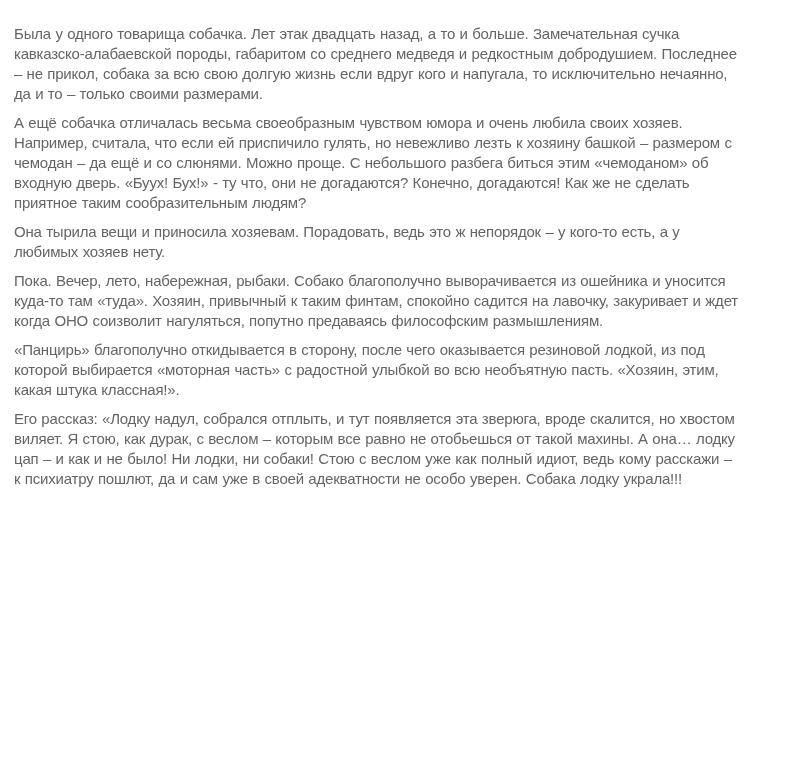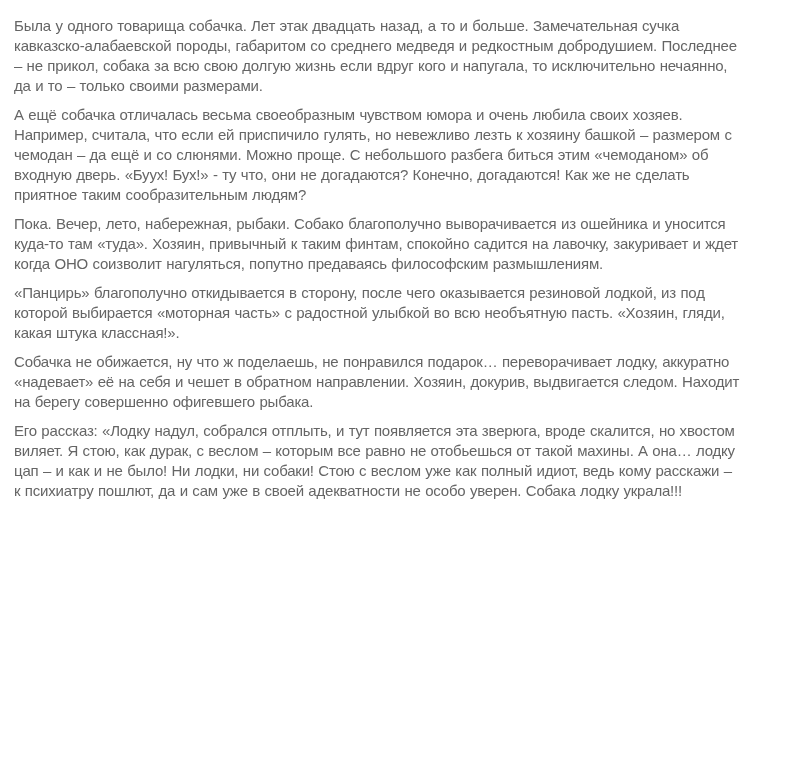--- a/index.html
+++ b/index.html
@@ -9,35 +9,35 @@
   }
   body {
     width: 811px;
     height: 768px;
     overflow: hidden;
     font-family: "Liberation Sans", "DejaVu Sans", sans-serif;
   }
   .story-article {
     box-sizing: border-box;
     width: 756px;
-    padding: 16px 14px 0 14px;
+    padding: 24px 14px 0 14px;
   }
   .story-article p {
     margin: 0 0 9px 0;
     font-size: 15px;
     line-height: 20px;
     letter-spacing: -0.2px;
     color: #656565;
     text-align: left;
     word-spacing: 0.5px;
   }
 </style>
 </head>
 <body>
 
 <div class="story-article">
   <p>Была у одного товарища собачка. Лет этак двадцать назад, а то и больше. Замечательная сучка кавказско-алабаевской породы, габаритом со среднего медведя и редкостным добродушием. Последнее – не прикол, собака за всю свою долгую жизнь если вдруг кого и напугала, то исключительно нечаянно, да и то – только своими размерами.</p>
   <p>А ещё собачка отличалась весьма своеобразным чувством юмора и очень любила своих хозяев. Например, считала, что если ей приспичило гулять, но невежливо лезть к хозяину башкой – размером с чемодан – да ещё и со слюнями. Можно проще. С небольшого разбега биться этим «чемоданом» об входную дверь. «Буух! Бух!» - ту что, они не догадаются? Конечно, догадаются! Как же не сделать приятное таким сообразительным людям?</p>
+  <p>Она тырила вещи и приносила хозяевам. Порадовать, ведь это ж непорядок – у кого-то есть, а у любимых хозяев нету.</p>
   <p>Пока. Вечер, лето, набережная, рыбаки. Собако благополучно выворачивается из ошейника и уносится куда-то там «туда». Хозяин, привычный к таким финтам, спокойно садится на лавочку, закуривает и ждет когда ОНО соизволит нагуляться, попутно предаваясь философским размышлениям.</p>
-  <p>«Панцирь» благополучно откидывается в сторону, после чего оказывается резиновой лодкой, из под которой выбирается «моторная часть» с радостной улыбкой во всю необъятную пасть. «Хозяин, гляди, какая штука классная!».</p>
-  <p>Собачка не обижается, ну что ж поделаешь, не понравился подарок… переворачивает лодку, аккуратно «надевает» её на себя и чешет в обратном направлении. Хозяин, докурив, выдвигается следом. Находит на берегу совершенно офигевшего рыбака.</p>
+  <p>«Панцирь» благополучно откидывается в сторону, после чего оказывается резиновой лодкой, из под которой выбирается «моторная часть» с радостной улыбкой во всю необъятную пасть. «Хозяин, этим, какая штука классная!».</p>
   <p>Его рассказ: «Лодку надул, собрался отплыть, и тут появляется эта зверюга, вроде скалится, но хвостом виляет. Я стою, как дурак, с веслом – которым все равно не отобьешься от такой махины. А она… лодку цап – и как и не было! Ни лодки, ни собаки! Стою с веслом уже как полный идиот, ведь кому расскажи – к психиатру пошлют, да и сам уже в своей адекватности не особо уверен. Собака лодку украла!!!</p>
 </div>
 
 </body></html>

